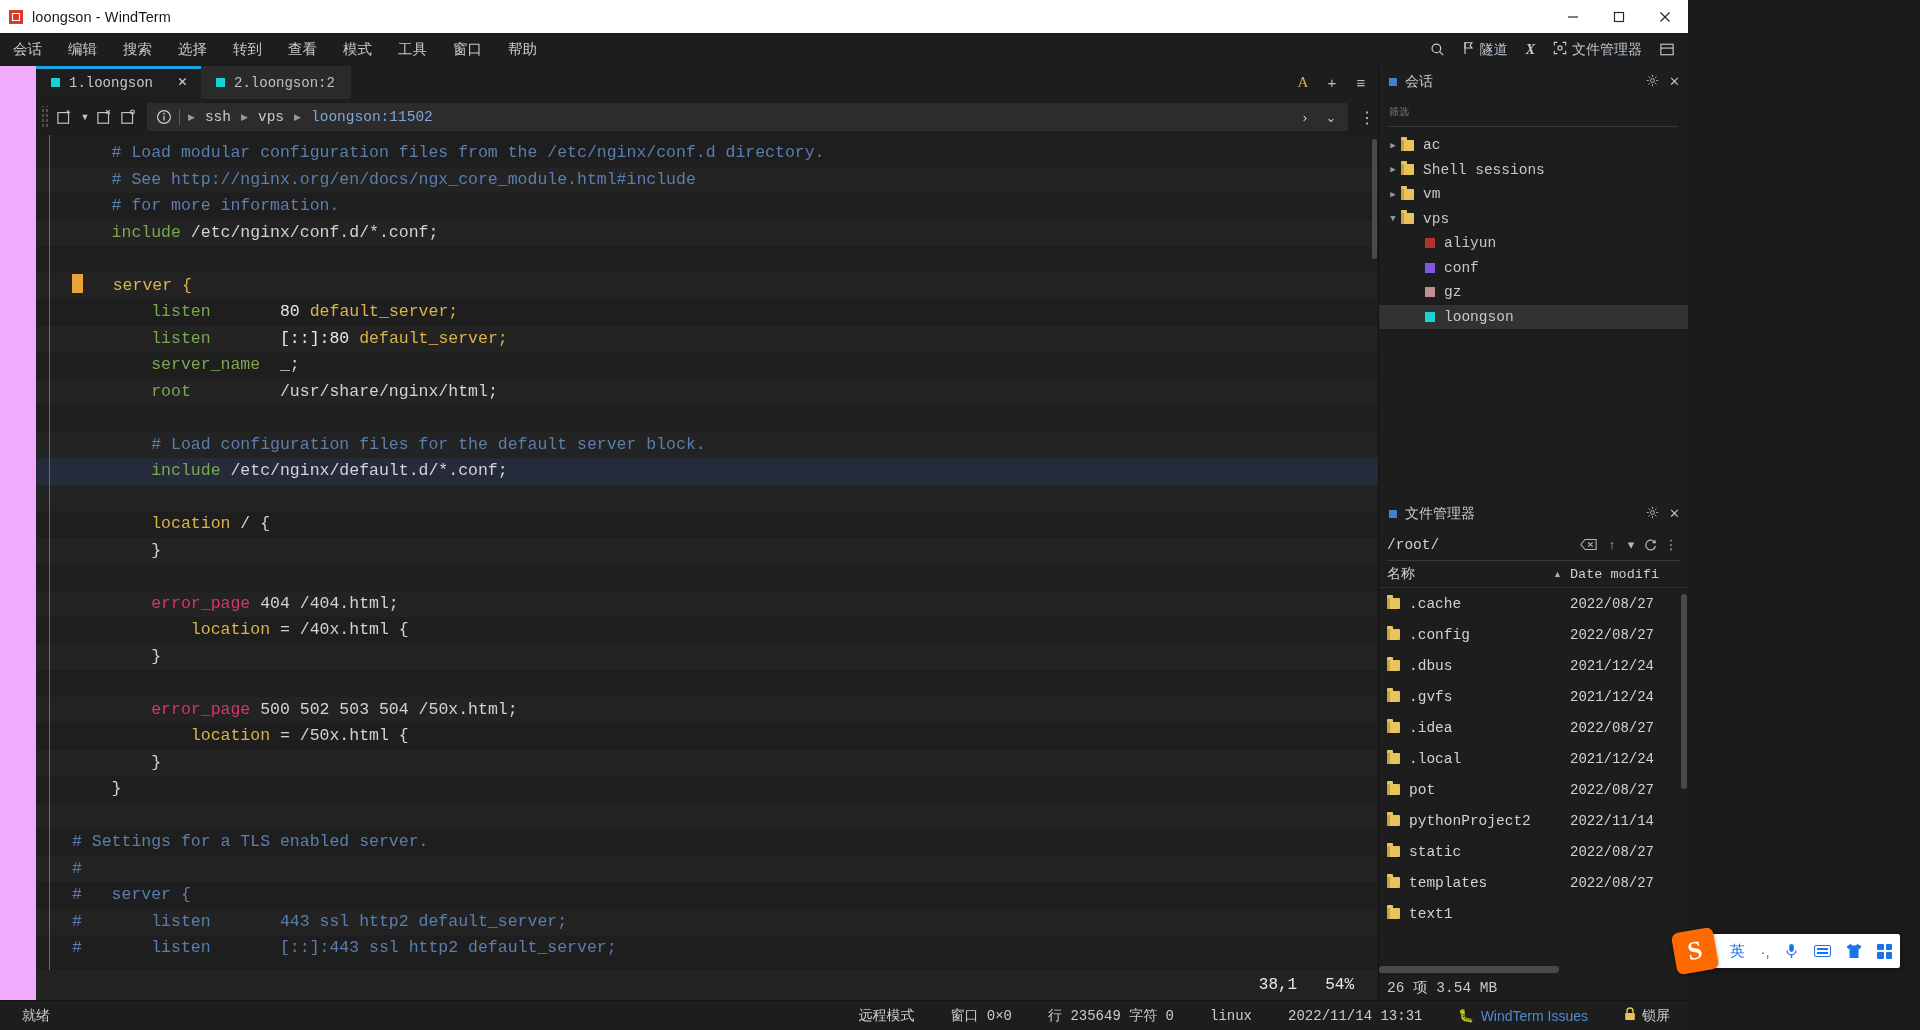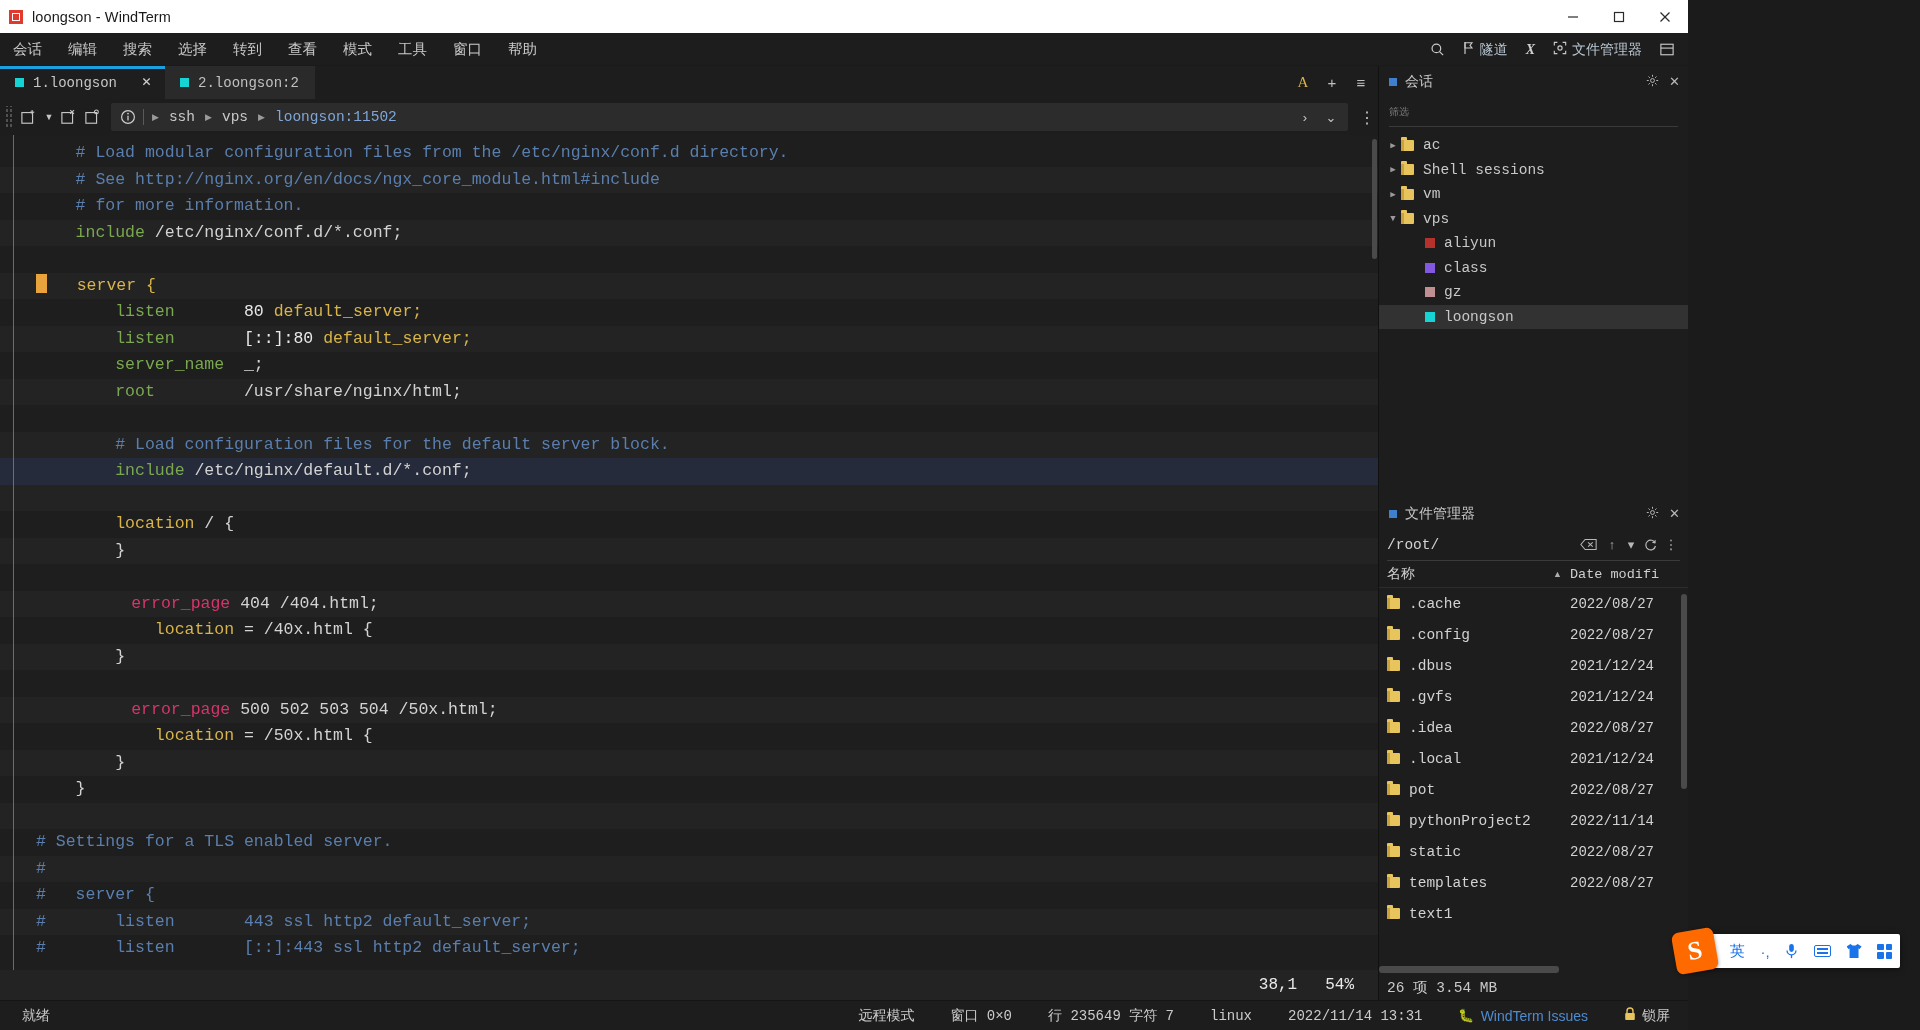--- a/index.html
+++ b/index.html
@@ -32,21 +32,21 @@
   .menubar {
     height:33px; flex:0 0 33px; background:#1d1d1d; display:flex; align-items:center;
     border-bottom:1px solid #1a1a1a; position:relative;
   }
   .menu-item { padding:0 13px; font-size:14.5px; color:#c9c9c9; line-height:33px; cursor:default; }
   .menubar-right { position:absolute; right:6px; top:0; height:33px; display:flex; align-items:center; gap:2px; }
   .mb-tool { display:flex; align-items:center; gap:5px; padding:0 8px; height:33px; color:#b9c6d2; font-size:14px; }
   .mb-tool .glyph { color:#c9c9c9; font-size:14px; }
 
   
-  .body { flex:1 1 auto; display:flex; min-height:0; background:#f0abfc; }
+  .body { flex:1 1 auto; display:flex; min-height:0; background:#f0abfc;padding-left:36px; }
   .left { flex:1 1 auto; display:flex; flex-direction:column; min-width:0; background:#1e1e1e; }
   .right { flex:0 0 310px; display:flex; flex-direction:column; background:#1d1d1d;
            border-left:1px solid #111; }
 
   
   .tabbar { height:33px; flex:0 0 33px; background:#1d1d1d; display:flex; align-items:stretch; position:relative; }
   .tab { display:flex; align-items:center; gap:9px; padding:0 14px 0 15px; font-size:14px;
          color:#c7c7c7; position:relative; min-width:150px; font-family:"Liberation Mono", monospace; }
   .tab.active { background:#1e1e1e; }
   .tab.active::before { content:""; position:absolute; left:0; right:0; top:0; height:3px; background:#1ba1e2; }
@@ -84,21 +84,21 @@
   .code { font-family:"Liberation Mono", monospace; font-size:16.5px; line-height:26.5px; white-space:pre; }
   .row { height:26.5px; padding-left:36px; }
   .row.stripe { background:#232323; }
   .row.hl { background:#262b3b; }
   .cursor-blk { display:inline-block; width:11px; height:19px; background:#e8a33d;
                 vertical-align:-3px; margin-right:0; }
   .c-com { color:#5a7fae; }
   .c-kw  { color:#7aa850; }
   .c-str { color:#d3d3d3; }
   .c-gold{ color:#d8b44a; }
-  .c-pink{ color:#d6356b;margin-left:16px; }
+  .c-pink{ color:#d6356b; }
   .c-num { color:#e8e8e8; }
   .term-status { position:absolute; right:0; bottom:0; left:0; height:30px; background:#232323;
                  display:flex; align-items:center; justify-content:flex-end; gap:28px;
                  padding-right:24px; font-family:"Liberation Mono", monospace;
                  font-size:16px; color:#e9e9e9; }
   .term-scroll { position:absolute; right:0; top:0; width:7px; bottom:30px; }
   .term-scroll-thumb { position:absolute; right:1px; top:4px; width:5px; height:120px; background:#4a4a4a; border-radius:3px; }
 
   
   .panel { display:flex; flex-direction:column; background:#1d1d1d; }
@@ -393,21 +393,21 @@
               <span class="twist open">▼</span>
               <span class="folder"></span>
               <span>vps</span>
             </div>
             <div class="tnode indent2">
               <span class="sq" style="background: rgb(180, 49, 44);"></span>
               <span>aliyun</span>
             </div>
             <div class="tnode indent2">
               <span class="sq" style="background: rgb(132, 87, 224);"></span>
-              <span>class</span>
+              <span>conf</span>
             </div>
             <div class="tnode indent2">
               <span class="sq" style="background: rgb(192, 143, 145);"></span>
               <span>gz</span>
             </div>
             <div class="tnode sel indent2">
               <span class="sq" style="background: rgb(22, 212, 212);"></span>
               <span>loongson</span>
             </div>
           </div>
@@ -555,21 +555,21 @@
         <div class="fm-foot">26 项 3.54 MB</div>
       </div>
     </div>
   </div>
 
   <div class="statusbar">
     <span class="sb-left">就绪</span>
     <span class="sb-right">
       <span class="sb-seg">远程模式</span>
       <span class="sb-seg mono">窗口 0×0</span>
-      <span class="sb-seg mono">行 235649 字符 7</span>
+      <span class="sb-seg mono">行 235649 字符 0</span>
       <span class="sb-seg mono">linux</span>
       <span class="sb-seg mono">2022/11/14 13:31</span>
       <span class="sb-seg">
         <span class="bug">🐛</span>
         <span class="sb-link">WindTerm Issues</span>
       </span>
       <span class="sb-seg">
         <span class="lock">
           <svg width="12" height="14" viewBox="0 0 12 14">
               <path d="M3 6 V4 a3 3 0 0 1 6 0 V6" fill="none" stroke="#e8c45c" stroke-width="1.4"></path>

